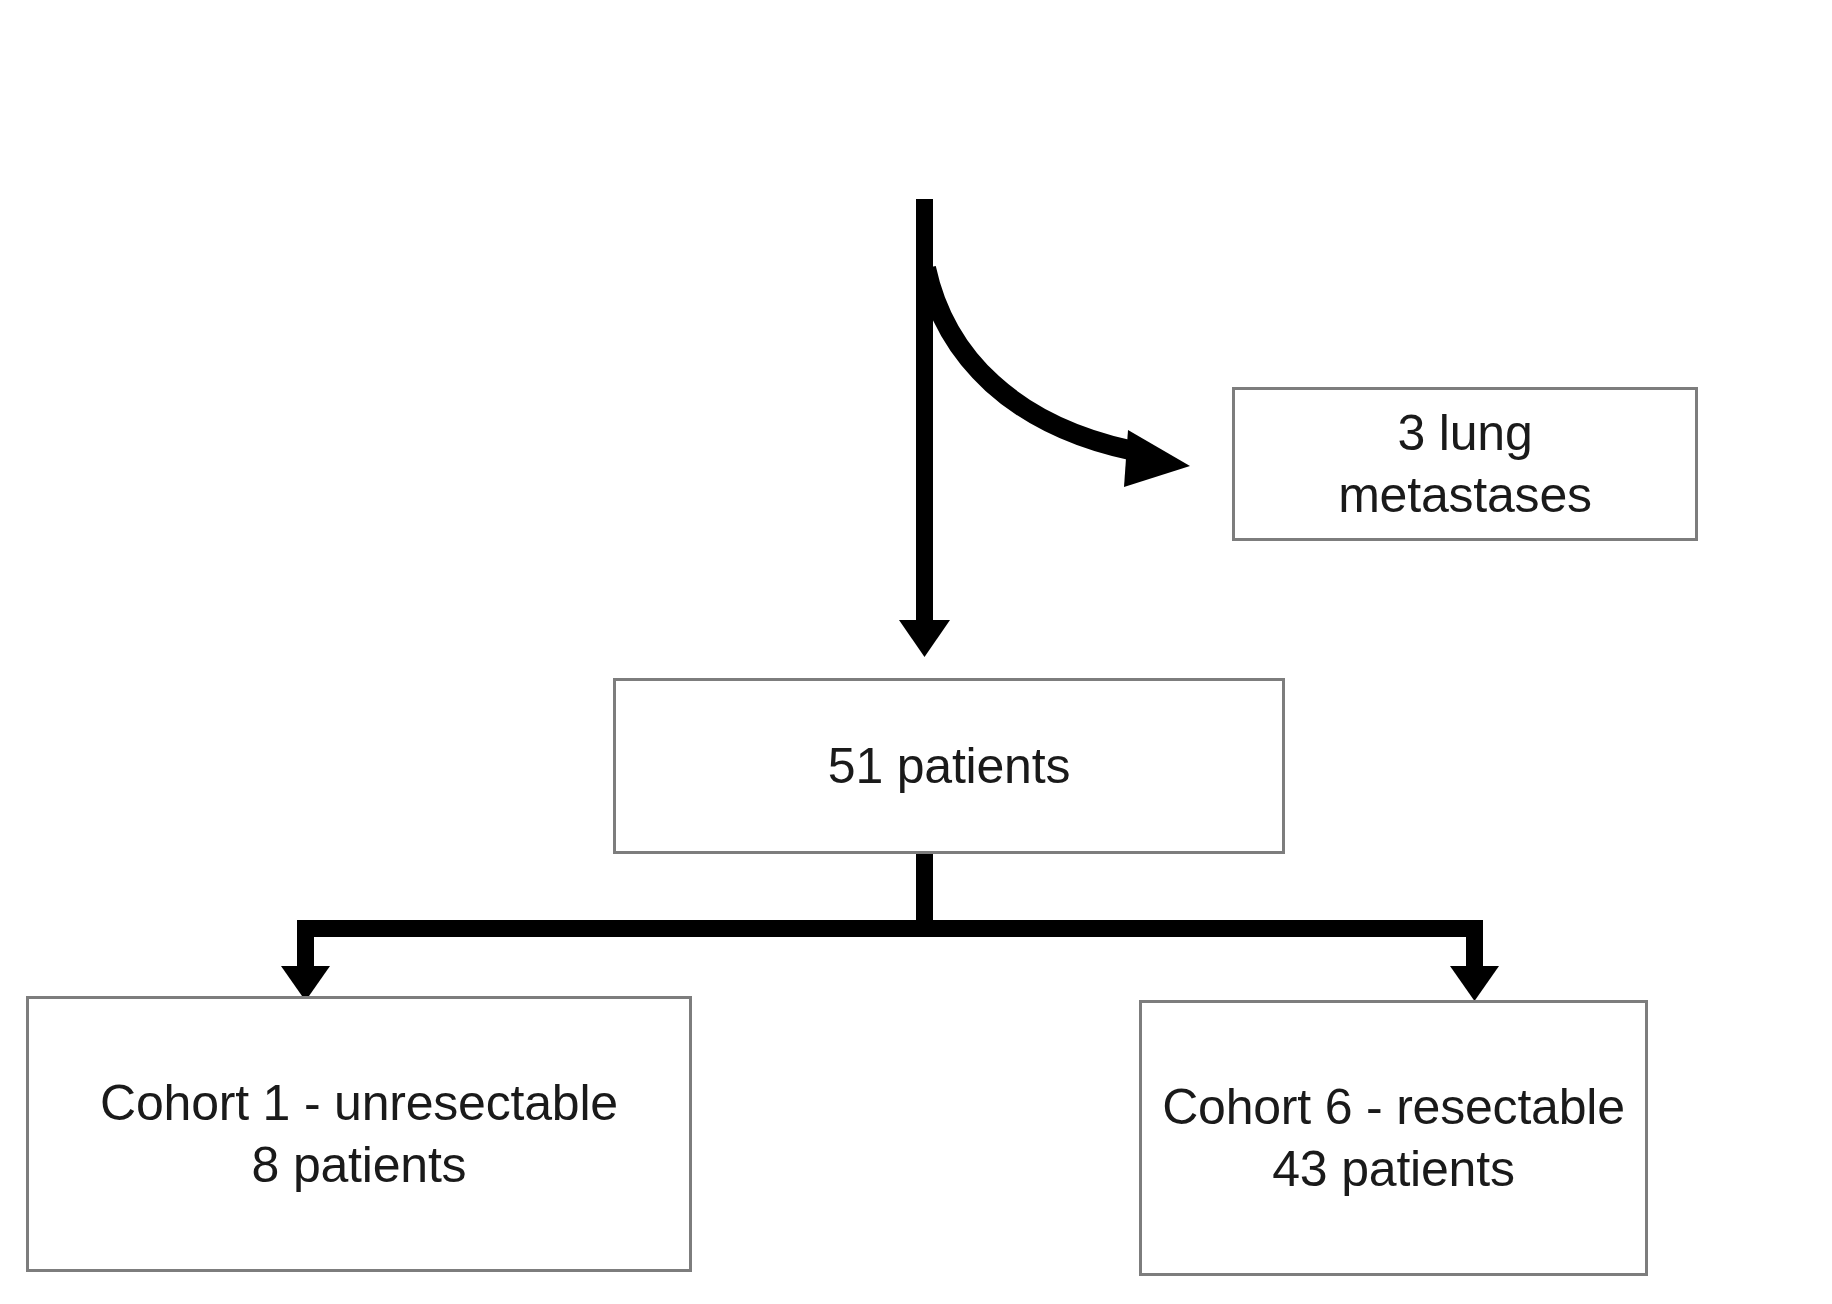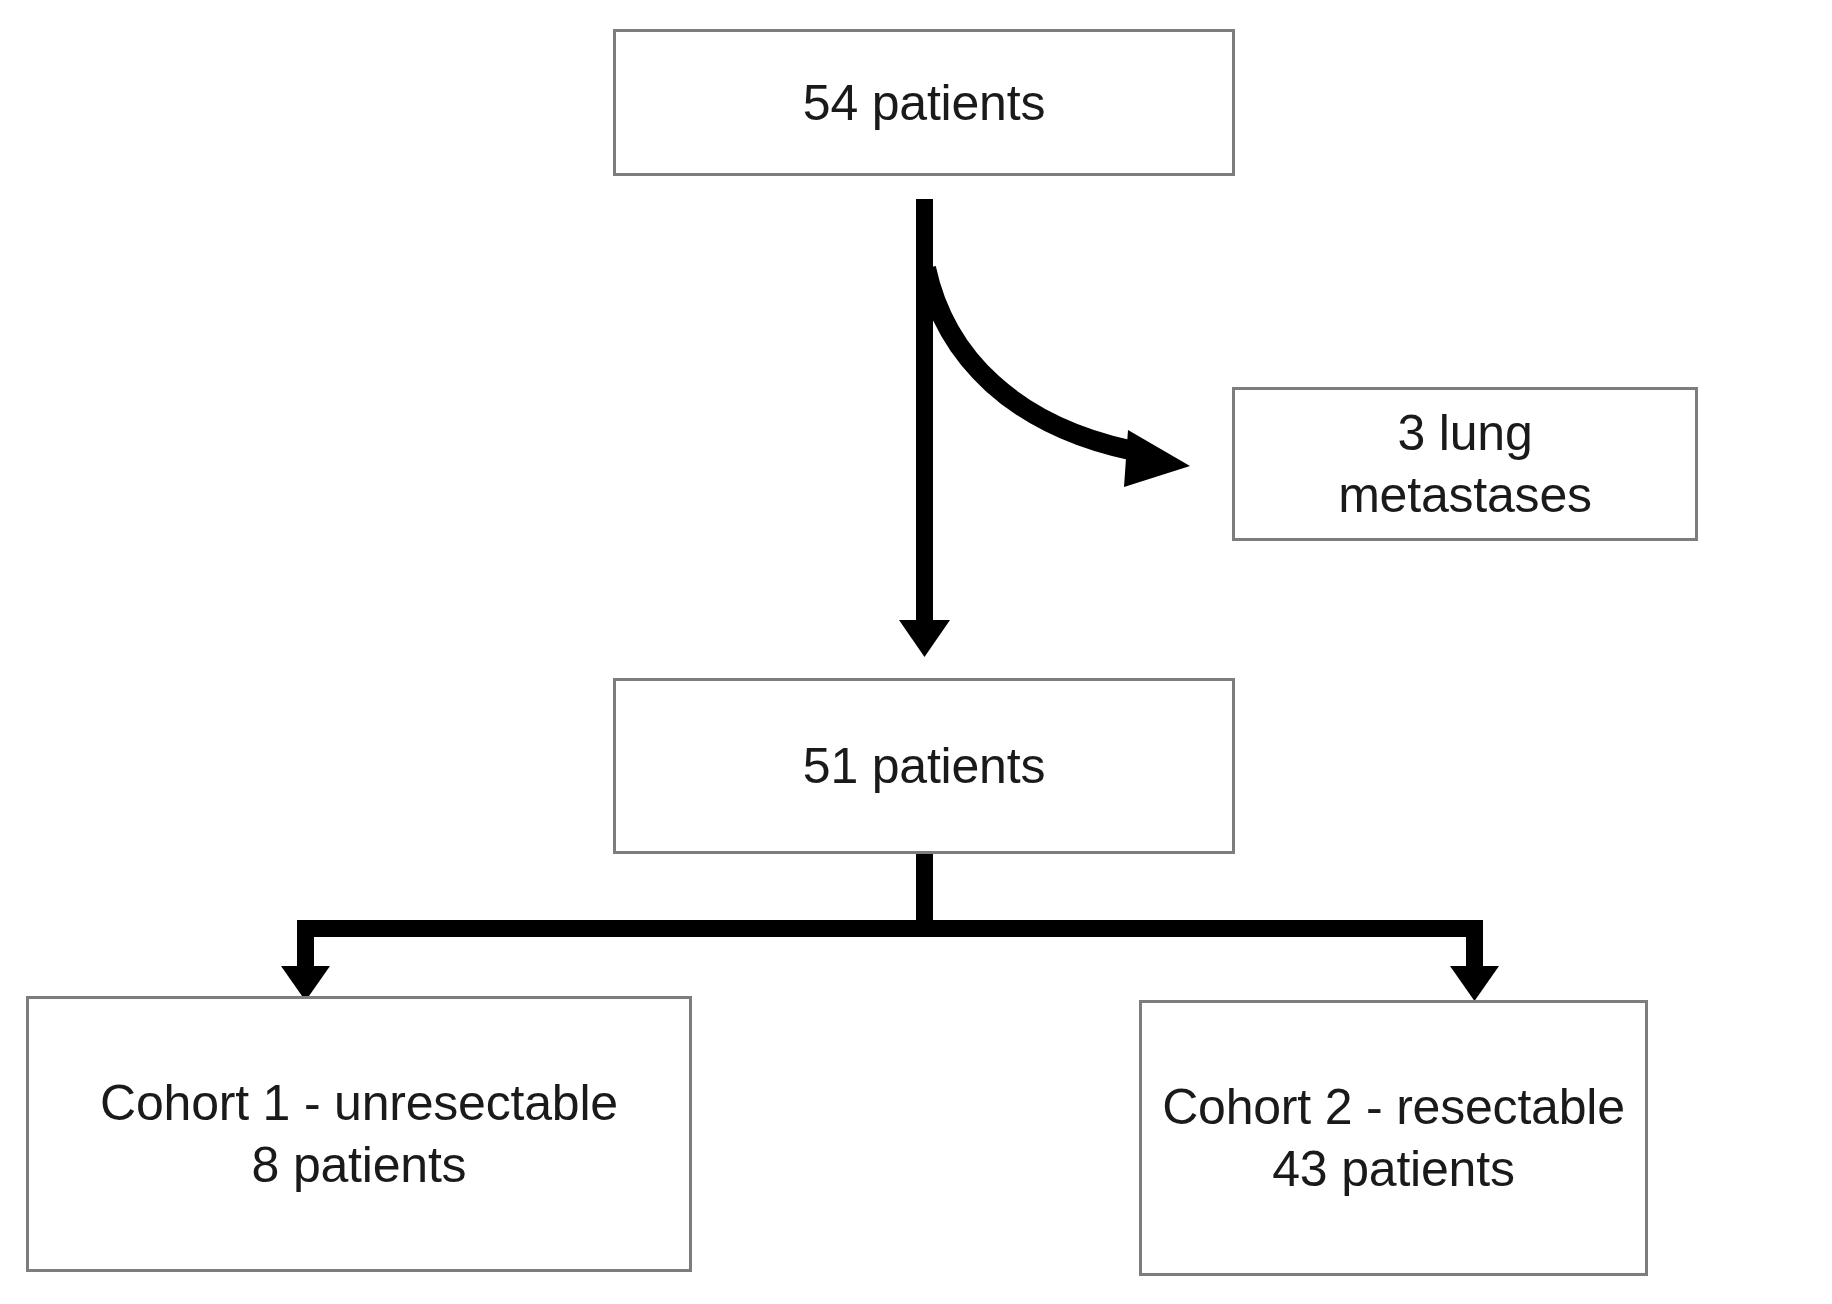--- a/index.html
+++ b/index.html
@@ -29,21 +29,21 @@
     color: #1a1a1a;
     font-size: 50px;
     line-height: 1.24;
     letter-spacing: -0.2px;
     white-space: pre-line;
     padding: 0 10px;
   }
   
   #node-top      { left: 613px;  top: 29px;   width: 622px; height: 147px; }
   #node-excluded { left: 1232px; top: 387px;  width: 466px; height: 154px; }
-  #node-mid      { left: 613px;  top: 678px;  width: 622px; height: 176px; }
+  #node-mid      { left: 613px;  top: 678px;  width: 672px; height: 176px; }
   #node-cohort1  { left: 26px;   top: 996px; width: 666px; height: 276px; }
   #node-cohort2  { left: 1139px; top: 1000px; width: 509px; height: 276px; }
 
   
   #connectors {
     position: absolute;
     left: 0; top: 0;
     width: 1832px;
     height: 1304px;
     pointer-events: none;
@@ -75,36 +75,33 @@
       <rect x="297" y="920" width="1186" height="17" fill="#000000"></rect>
 
       <rect x="297" y="920" width="17" height="56" fill="#000000"></rect>
       <polygon points="281,966 330,966 305.5,1001" fill="#000000"></polygon>
 
       <rect x="1466" y="920" width="17" height="56" fill="#000000"></rect>
       <polygon points="1450,966 1499,966 1474.5,1001" fill="#000000"></polygon>
     </g>
   </svg>
 
-  <div id="node-top" class="node-box">
-    <span class="node-label">54 patients</span>
-  </div>
 
   <div id="node-excluded" class="node-box">
     <span class="node-label">3 lung
 metastases</span>
   </div>
 
   <div id="node-mid" class="node-box">
     <span class="node-label">51 patients</span>
   </div>
 
   <div id="node-cohort1" class="node-box">
     <span class="node-label">Cohort 1 - unresectable
 8 patients</span>
   </div>
 
   <div id="node-cohort2" class="node-box">
-    <span class="node-label">Cohort 2 - resectable
+    <span class="node-label">Cohort 6 - resectable
 43 patients</span>
   </div>
 
 </div>
 
 </body></html>

